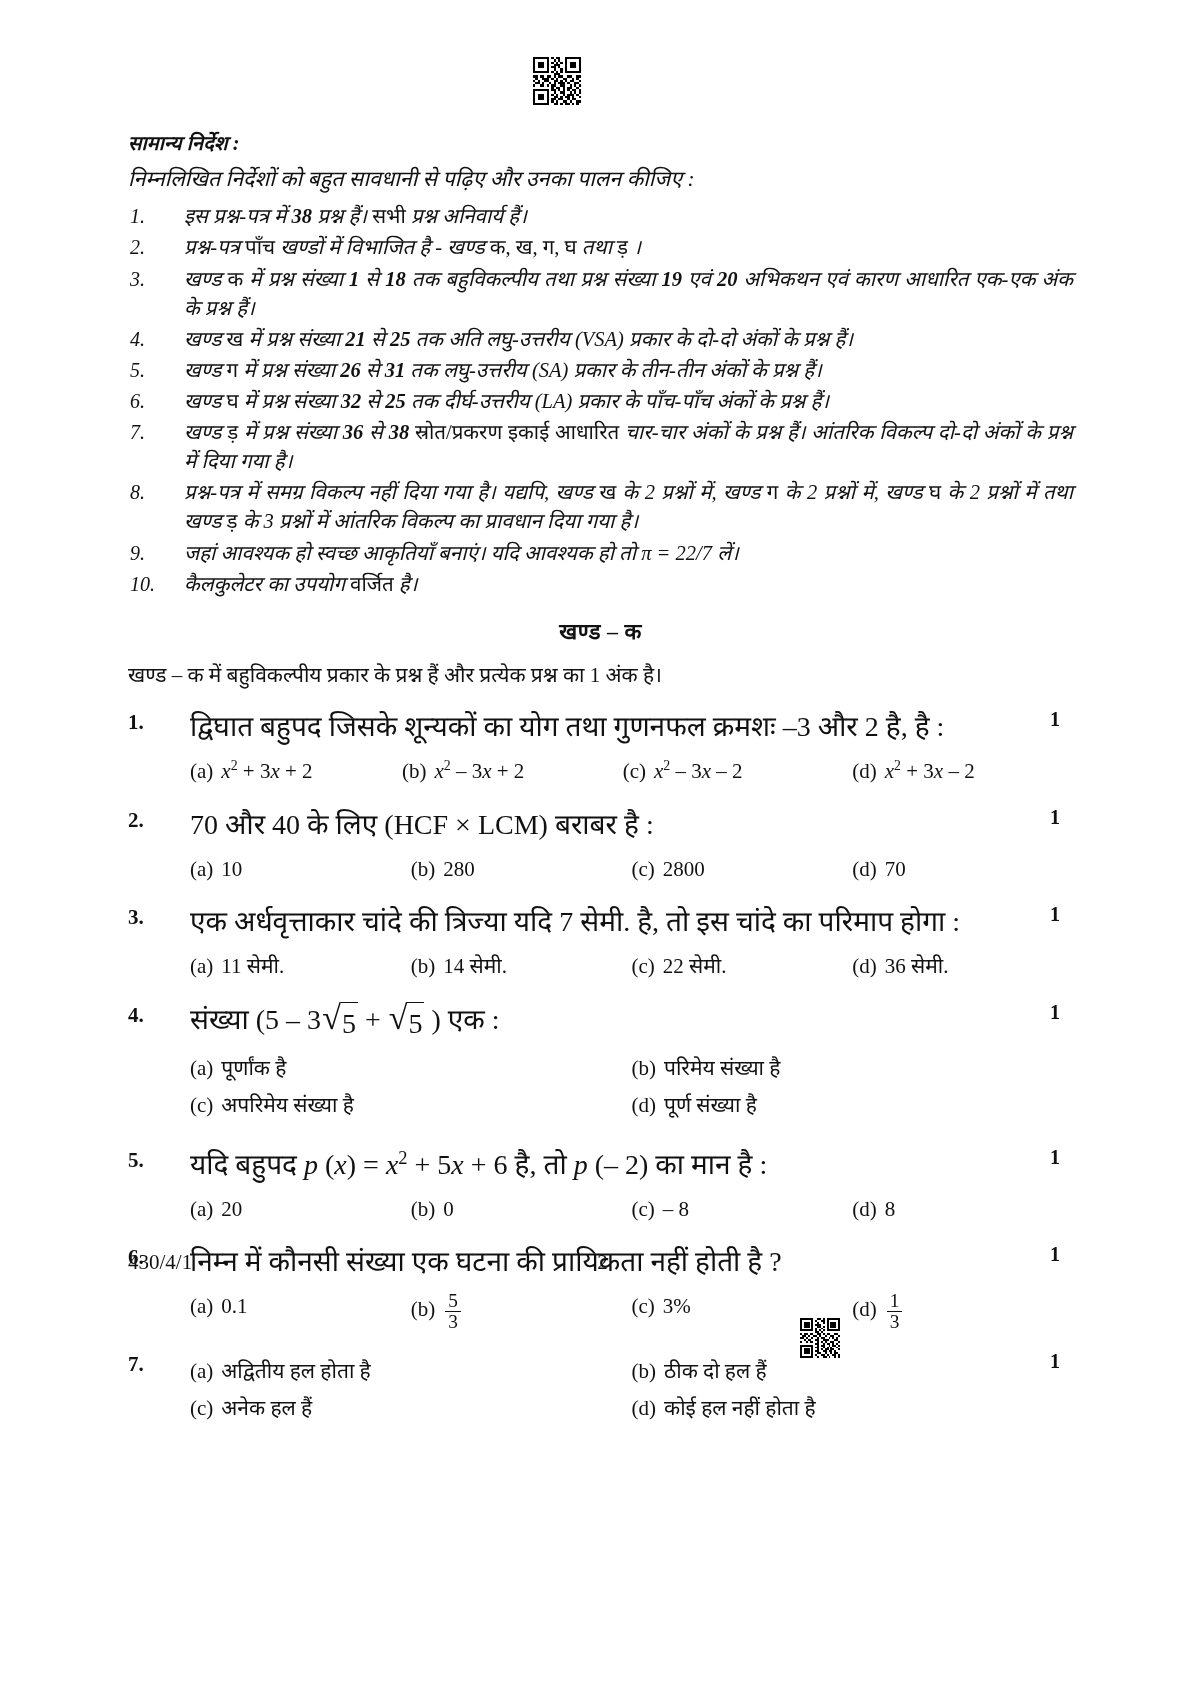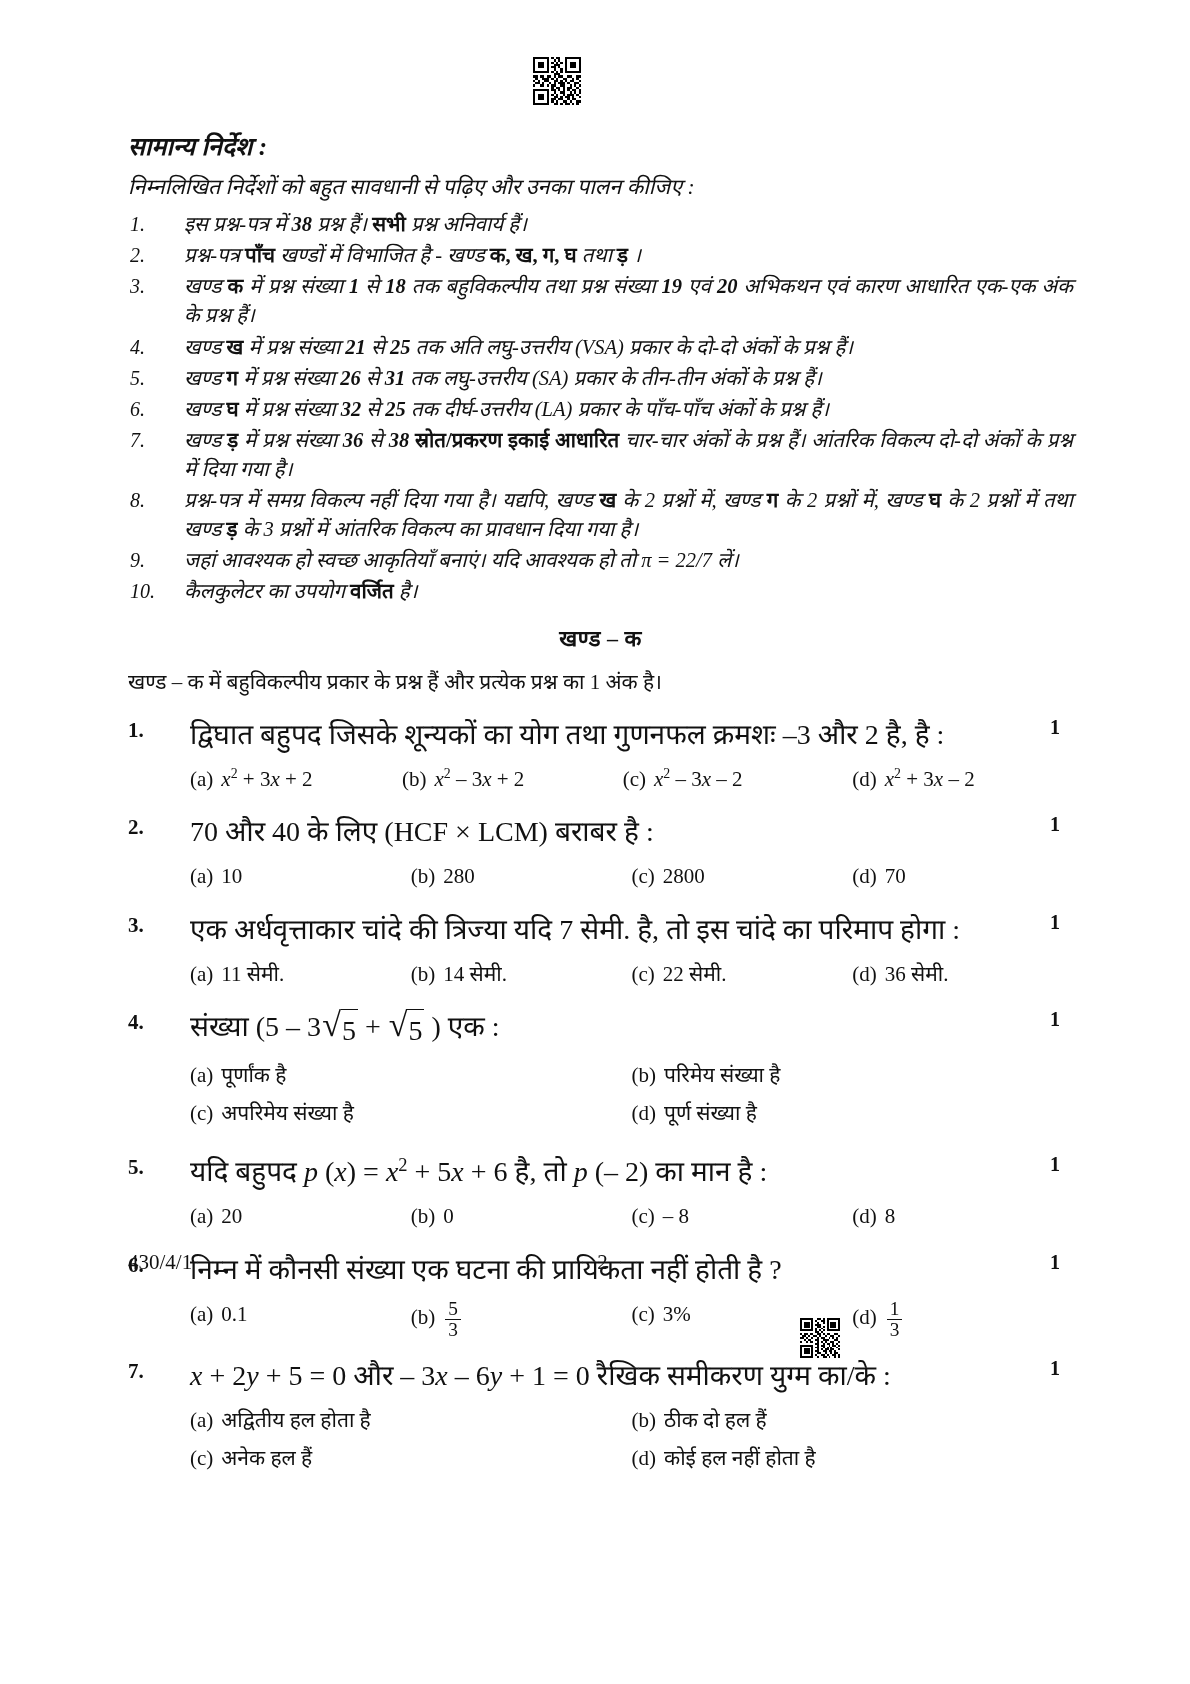--- a/index.html
+++ b/index.html
@@ -45,21 +45,21 @@
   .content {
     position: absolute;
     left: 128px;
     top: 128px;
     width: 945px;
   }
 
   .gen-head {
     font-weight: bold;
     font-style: italic;
-    font-size: 25px;
+    font-size: 20px;
     line-height: 1.55;
     letter-spacing: 0.1px;
   }
   .gen-sub {
     font-weight: normal;
     font-style: italic;
     font-size: 21.5px;
     line-height: 1.55;
     margin-top: 4px;
   }
@@ -82,21 +82,21 @@
     flex: 0 0 56px;
     font-style: italic;
     font-size: 20px;
     padding-left: 2px;
   }
   ol.instructions > li .txt {
     flex: 1 1 auto;
     text-align: justify;
     text-justify: inter-word;
   }
-  .b { font-weight: bold; font-style: normal; margin-top: 34px; }
+  .b { font-weight: normal; font-style: normal; margin-top: 34px; }
   .bi { font-weight: bold; font-style: italic; margin-top: 28px; }
   .it { font-style: italic; }
 
   .section-title {
     text-align: center;
     font-weight: bold;
     font-size: 22px;
     margin-top: 16px;
     margin-bottom: 16px;
     letter-spacing: 0.5px;
@@ -588,21 +588,20 @@
                 </div>
               </div>
             </div>
           </div>
           <div class="marks">1</div>
         </div>
         <div class="q">
           <div class="q-row">
             <div class="q-num">7.</div>
             <div class="q-body">
-              <div class="q-text"><span class="mvar">x</span> + 2<span class="mvar">y</span> + 5 = 0 और – 3<span class="mvar">x</span> – 6<span class="mvar">y</span> + 1 = 0 रैखिक समीकरण युग्म का/के :</div>
               <div class="opts two-col">
                 <div class="opt">
                   <span class="lbl">(a)</span>
                   <span class="val">अद्वितीय हल होता है</span>
                 </div>
                 <div class="opt">
                   <span class="lbl">(b)</span>
                   <span class="val">ठीक दो हल हैं</span>
                 </div>
                 <div class="opt">

